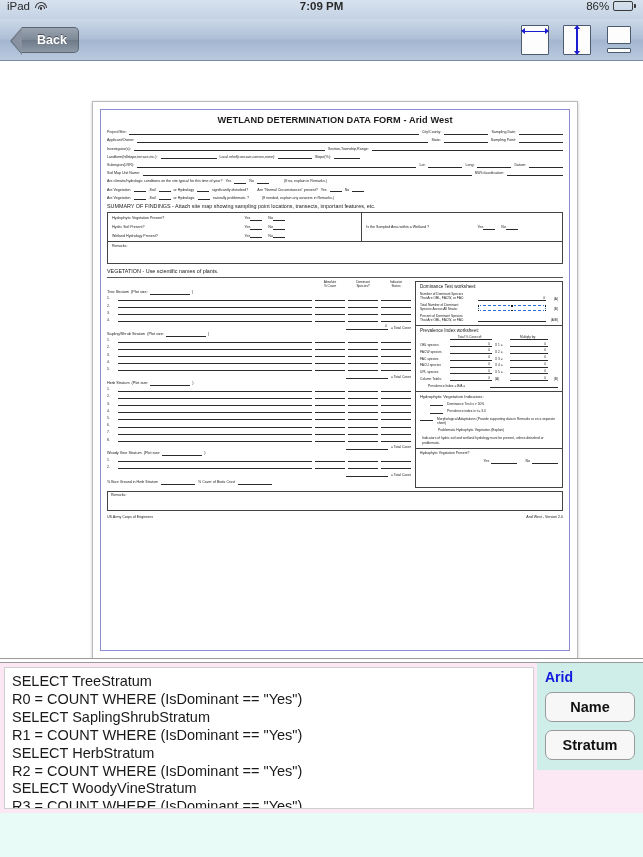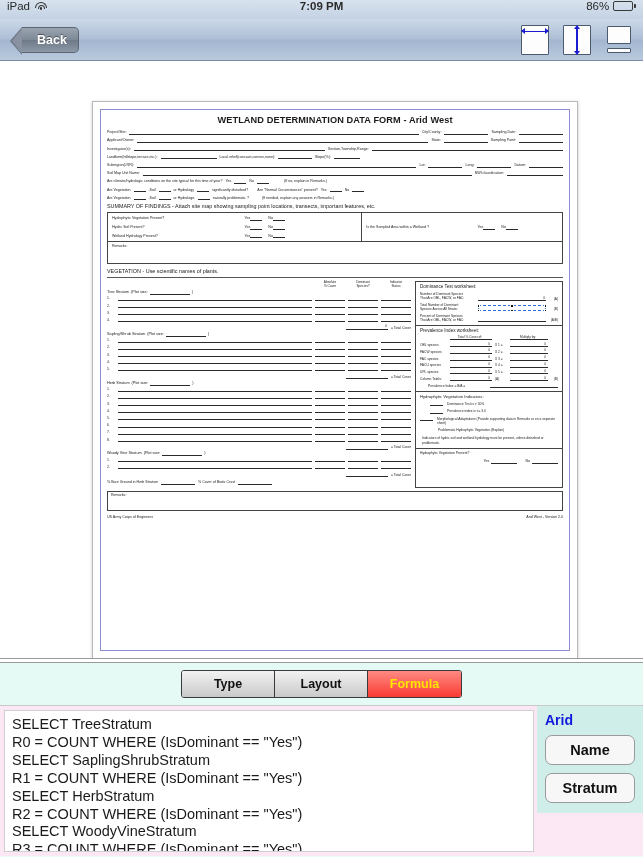--- a/index.html
+++ b/index.html
@@ -722,27 +722,20 @@
         <span class="r">Arid West - Version 2.0</span>
       </div>
 
     </div>
   </div>
 </div>
 
 <div class="divider"></div>
 <div class="bottom">
 
-  <div class="tabbar">
-    <div class="tabs">
-      <div class="tab">Type</div>
-      <div class="tab">Layout</div>
-      <div class="tab active">Formula</div>
-    </div>
-  </div>
 
   <div class="content">
     <div class="formula-box">SELECT TreeStratum
 R0 = COUNT WHERE (IsDominant == "Yes")
 SELECT SaplingShrubStratum
 R1 = COUNT WHERE (IsDominant == "Yes")
 SELECT HerbStratum
 R2 = COUNT WHERE (IsDominant == "Yes")
 SELECT WoodyVineStratum
 R3 = COUNT WHERE (IsDominant == "Yes")

